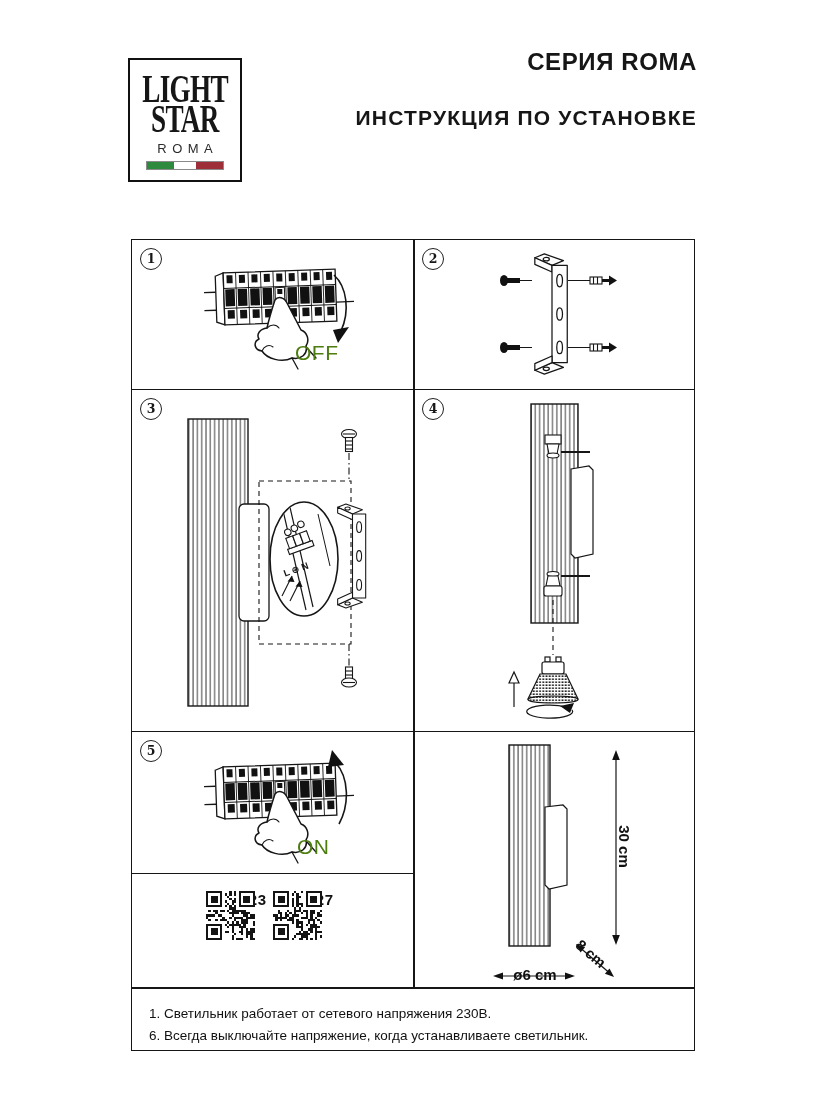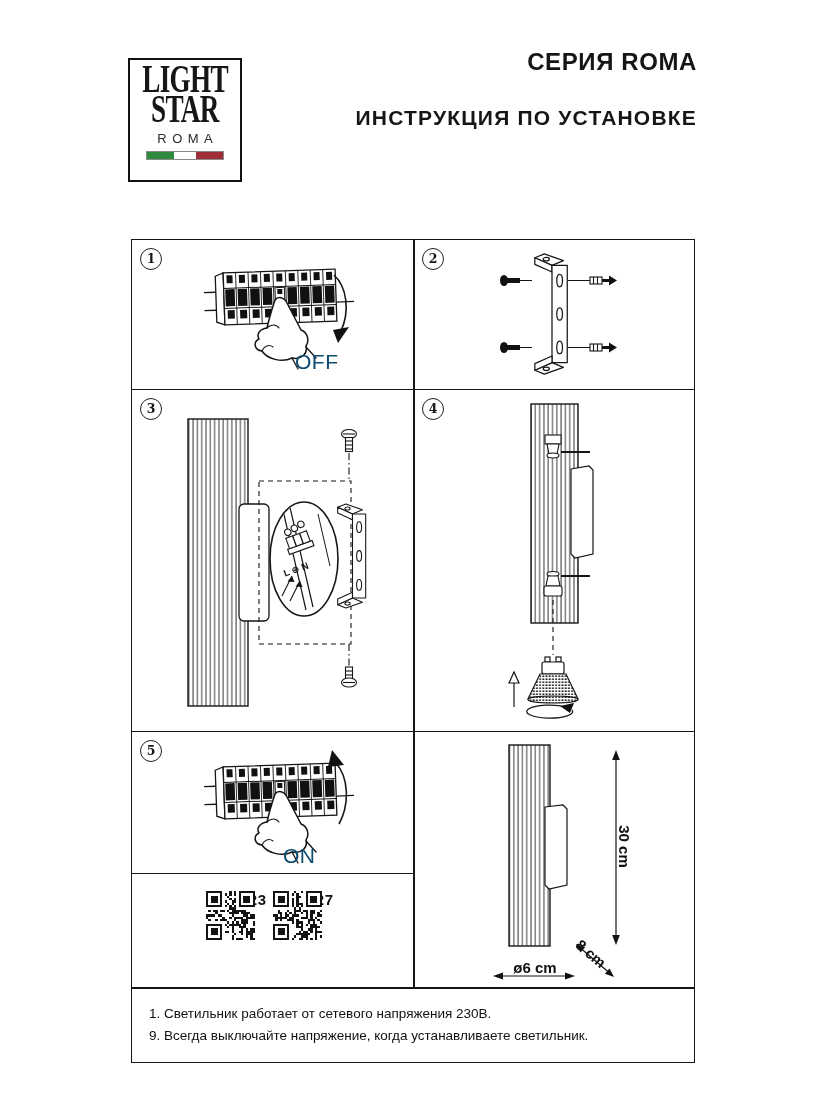--- a/index.html
+++ b/index.html
@@ -4,21 +4,21 @@
 <style>
   * { margin:0; padding:0; box-sizing:border-box; }
   html,body { background:#f6f6f6; }
   .page {
     position:relative; width:826px; height:1100px; margin:0 auto;
     background:#ffffff; overflow:hidden;
     font-family:"Liberation Sans","DejaVu Sans",sans-serif; color:#161616;
   }
   
   .logo { position:absolute; left:128px; top:58px; width:114px; height:124px;
-          border:2.5px solid #111; display:flex; flex-direction:column; align-items:center; padding-top:4px; background:#fff;}
+          border:2.5px solid #111; display:flex; flex-direction:column; align-items:center; padding-top:14px; background:#fff;}
   .logo-word { display:block; font-family:"Liberation Serif","DejaVu Serif",serif; font-weight:700;
                font-size:40px; line-height:30px; transform:scaleX(0.68); transform-origin:center; color:#161616; letter-spacing:-1px;}
   .logo-group { margin-top:7px; font-size:13px; font-weight:500; letter-spacing:5.5px; text-indent:5.5px; color:#2b2b2b; }
   .logo-flag { margin-top:5px; width:78px; height:9px; border:1px solid #8a8a8a; display:flex; }
   .logo-flag span { display:block; height:100%; }
   .fl-g { width:36%; } .fl-w { width:28%; } .fl-r { width:36%; }
   
   .header-right { position:absolute; top:46px; right:129px; text-align:right; white-space:nowrap; }
   .hr-series { font-size:24px; font-weight:700; line-height:31px; letter-spacing:0.6px; }
   .hr-title  { margin-top:27px; font-size:21px; font-weight:700; line-height:28.5px; letter-spacing:1.2px; }
@@ -34,35 +34,35 @@
   .p2 { left:282px; top:0; width:279px; height:148px; }
   .p3 { left:0; top:150px; width:281px; height:340px; }
   .p4 { left:282px; top:150px; width:279px; height:340px; }
   .p5 { left:0; top:492px; width:281px; height:140px; }
   .pqr { left:0; top:634px; width:281px; height:112px; }
   .pdim { left:282px; top:492px; width:279px; height:254px; }
   .badge { position:absolute; left:8px; top:8px; width:22px; height:22px; border:1.4px solid #222;
            border-radius:50%; text-align:center; line-height:20px; font-size:12.5px; font-weight:600;
            font-family:"DejaVu Serif","Liberation Serif",serif; }
   .panel svg { position:absolute; left:0; top:0; }
-  .switch-label { position:absolute; font-size:21px; font-weight:400; letter-spacing:0.5px; color:#0c4a6e;margin-top:9px; }
+  .switch-label { position:absolute; font-size:21px; font-weight:400; letter-spacing:0.5px; color:#4d7c0f; }
   .p1 .switch-label { left:163px; top:101px; }
-  .p5 .switch-label { left:151px; top:103px; }
+  .p5 .switch-label { left:165px; top:103px; }
   
   .qr-col { position:absolute; top:17px; width:68px; text-align:center; }
   .qr-col-1 { left:74px; } .qr-col-2 { left:141px; }
   .qr-label { font-size:15px; font-weight:700; letter-spacing:0.5px; color:#111; display:block; }
   .qr-box { margin:6px auto 0; width:49px; height:49px; }
   
   .dim-label { position:absolute; font-size:15px; font-weight:700; white-space:nowrap; color:#111; }
   .dim-h { left:189px; top:106px; transform:rotate(90deg); transform-origin:center; }
   .dim-d { left:160px; top:213px; transform:rotate(41deg); transform-origin:center; }
-  .dim-w { left:95px; top:227px; width:52px; text-align:center; }
+  .dim-w { left:95px; top:234px; width:52px; text-align:center; }
   
-  .notes { position:absolute; left:131px; top:988px; width:564px; height:75px; border:1.5px solid #161616;
+  .notes { position:absolute; left:131px; top:988px; width:564px; height:63px; border:1.5px solid #161616;
            padding:14px 20px 0 17px; background:#fff; }
   .notes div { font-size:13.5px; line-height:21.5px; color:#111; }
 </style>
 </head>
 <body>
 
 <div class="page">
 
   <svg width="0" height="0" style="position:absolute" aria-hidden="true">
     <defs>
@@ -617,16 +617,16 @@
         <polygon points="161,244 151,240.4 151,247.6" fill="#111"></polygon>
       </svg>
       <span class="dim-label dim-h">30 cm</span>
       <span class="dim-label dim-d">8 cm</span>
       <span class="dim-label dim-w">ø6 cm</span>
     </div>
   </div>
 
   <div class="notes">
     <div>1. Светильник работает от сетевого напряжения 230В.</div>
-    <div>9. Всегда выключайте напряжение, когда устанавливаете светильник.</div>
+    <div>6. Всегда выключайте напряжение, когда устанавливаете светильник.</div>
   </div>
 
 </div>
 
 </body></html>

